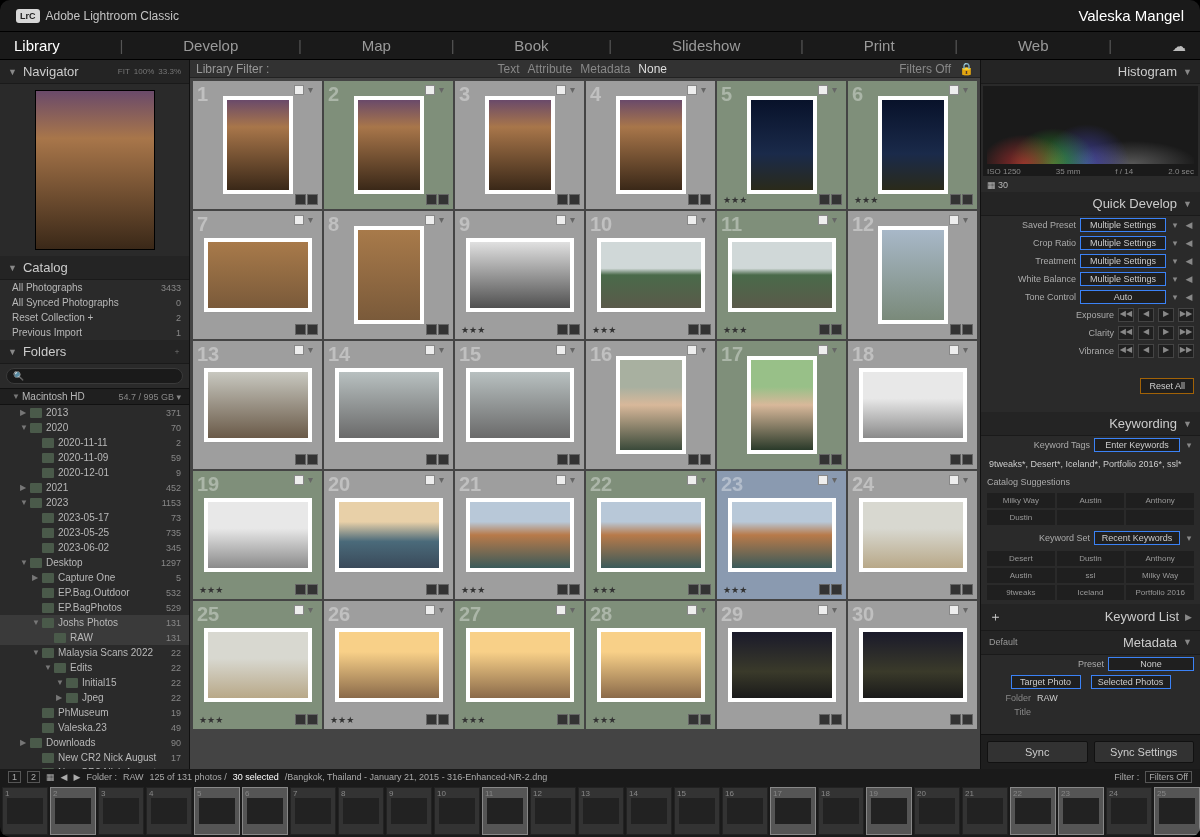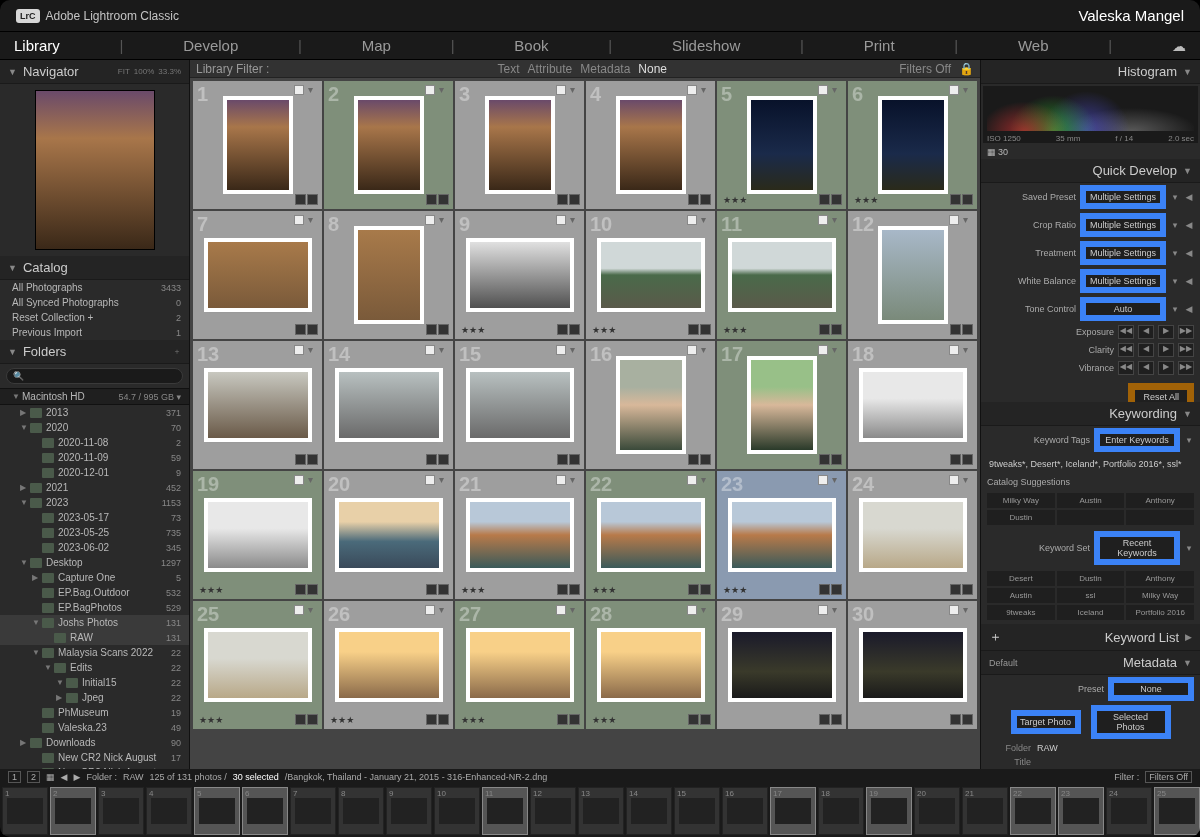--- a/index.html
+++ b/index.html
@@ -101,30 +101,30 @@
 .histo-band { position:absolute; bottom:12px; left:4px; right:4px; height:60px;
   background:
    radial-gradient(ellipse 30% 70% at 18% 100%, rgba(200,50,50,0.7), transparent 70%),
    radial-gradient(ellipse 30% 85% at 32% 100%, rgba(50,200,50,0.65), transparent 70%),
    radial-gradient(ellipse 30% 95% at 48% 100%, rgba(80,80,220,0.65), transparent 70%),
    radial-gradient(ellipse 45% 55% at 70% 100%, rgba(180,180,180,0.4), transparent 70%);
 }
 .histo-info { position:absolute; bottom:0; left:4px; right:4px; display:flex; justify-content:space-between; font-size:8px; color:#888;}
 .qd-row { display:flex; align-items:center; font-size:9px; padding:2px 6px; gap:4px;}
 .qd-row .l{ flex:1; text-align:right; color:#aaa;}
-.qd-row .v{ width:86px; background:#1f1f1f; border:6px solid #3b82f6; padding:1px 3px; font-size:9px; color:#ccc; text-align:center;}
+.qd-row .v{ width:86px; background:#1f1f1f; border:1px solid #3b82f6; padding:1px 3px; font-size:9px; color:#ccc; text-align:center;}
 .qd-row .btn{ width:16px; height:14px; background:#1f1f1f; border:1px solid #444; font-size:8px; text-align:center; color:#888;}
 .qd-row .arrow{ width:10px; color:#888; font-size:9px; text-align:center;}
 .kw-text { font-size:9px; color:#ccc; padding:4px 8px; line-height:1.4;}
 .kw-grid { display:grid; grid-template-columns:repeat(3,1fr); gap:2px; padding:4px 6px;}
 .kw-grid .kw { background:#1f1f1f; font-size:8px; padding:3px; text-align:center; color:#999;}
 .meta-row { display:flex; font-size:9px; padding:2px 6px;}
 .meta-row .ml{width:50px; text-align:right; color:#888; padding-right:6px;}
 .meta-row .mv{flex:1; color:#ccc;}
-.resetbtn { float:right; margin:6px 6px; background:#1f1f1f; border:7px solid #a16207; padding:2px 8px; font-size:9px; color:#ccc;}
+.resetbtn { float:right; margin:18px 6px; background:#1f1f1f; border:1px solid #a16207; padding:2px 8px; font-size:9px; color:#ccc;}
 
 
 .t-city{background:linear-gradient(#6a4a6a 0%,#a8764a 30%,#3a2818 100%);}
 .t-night{background:linear-gradient(#08122a,#1a2a4a 60%,#2a2a1a);}
 .t-market{background:linear-gradient(#a87a4a,#7a5a3a);}
 .t-bw{background:linear-gradient(#e0e0e0,#505050);}
 .t-mtn{background:linear-gradient(#d0d8d8 40%,#4a6a4a 50%,#5a5a4a);}
 .t-sky{background:linear-gradient(#a8b8c8,#7a8a7a);}
 .t-port1{background:linear-gradient(#c8c8c0,#6a5a48);}
 .t-river{background:linear-gradient(#b8c0c0,#6a6a6a);}
@@ -223,21 +223,21 @@
           </div>
           <div class="row indent1">
             <span class="disc">▼</span>
             <span class="foldericon"></span>
             <span class="lbl">2020</span>
             <span class="cnt">70</span>
           </div>
           <div class="row indent2">
             <span class="disc"></span>
             <span class="foldericon"></span>
-            <span class="lbl">2020-11-08</span>
+            <span class="lbl">2020-11-11</span>
             <span class="cnt">2</span>
           </div>
           <div class="row indent2">
             <span class="disc"></span>
             <span class="foldericon"></span>
             <span class="lbl">2020-11-09</span>
             <span class="cnt">59</span>
           </div>
           <div class="row indent2">
             <span class="disc"></span>
@@ -846,20 +846,24 @@
           <div class="meta-row">
             <div class="ml">Folder</div>
             <div class="mv">RAW</div>
           </div>
           <div class="meta-row">
             <div class="ml">Title</div>
             <div class="mv"></div>
           </div>
         </div>
 
+      <div class="btnrow" style="margin-top:auto">
+        <div class="pbtn">Sync</div>
+        <div class="pbtn">Sync Settings</div>
+      </div>
     </div>
 
   </div>
 
   <div class="infobar">
     <span class="box">1</span>
     <span class="box">2</span>
     <span>▦</span>
     <span>◀</span>
     <span>▶</span>

